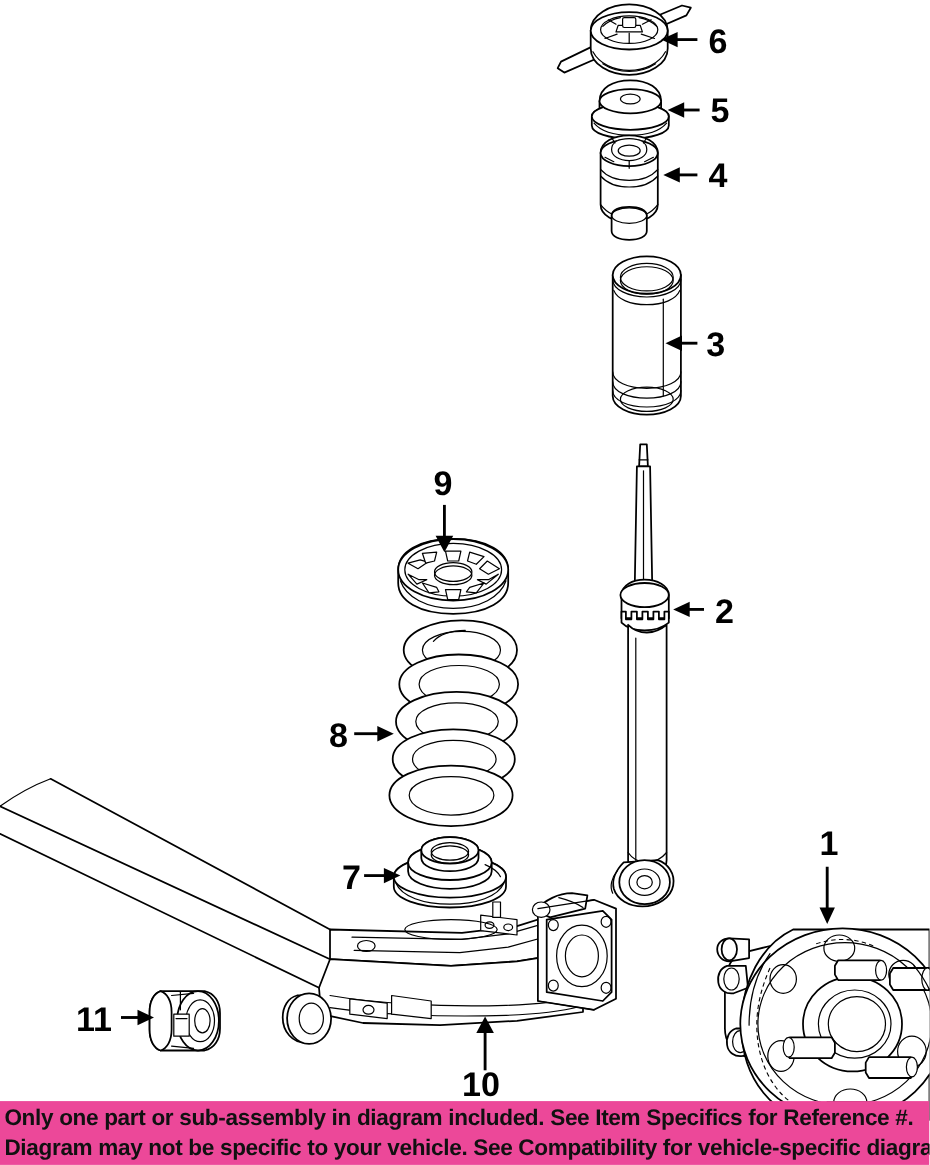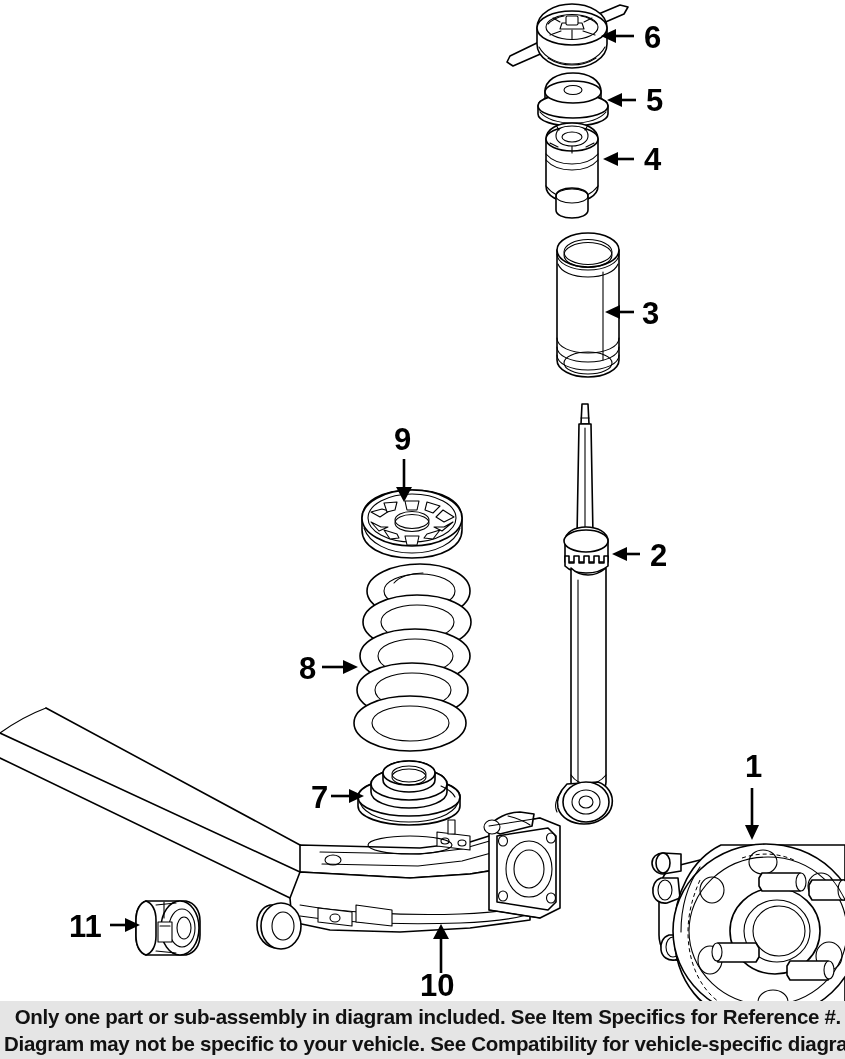--- a/index.html
+++ b/index.html
@@ -37,27 +37,26 @@
     font-weight: bold;
     font-size: 31px;
     fill: #000000;
   }
   #footer-banner {
     position: absolute;
     left: 0;
     bottom: 0;
     width: 845px;
     height: 58px;
-    background: #e5e5e5;
+    background: #ec4899;
     display: flex;
     flex-direction: column;
     justify-content: center;
     box-sizing: border-box;
     padding: 0 4px;
-    text-align: right;
   }
   #footer-banner .banner-line {
     font-family: "Liberation Sans", sans-serif;
     font-weight: bold;
     font-size: 20.5px;
     line-height: 27px;
     color: #111111;
     white-space: nowrap;
     letter-spacing: -0.3px;
   }

